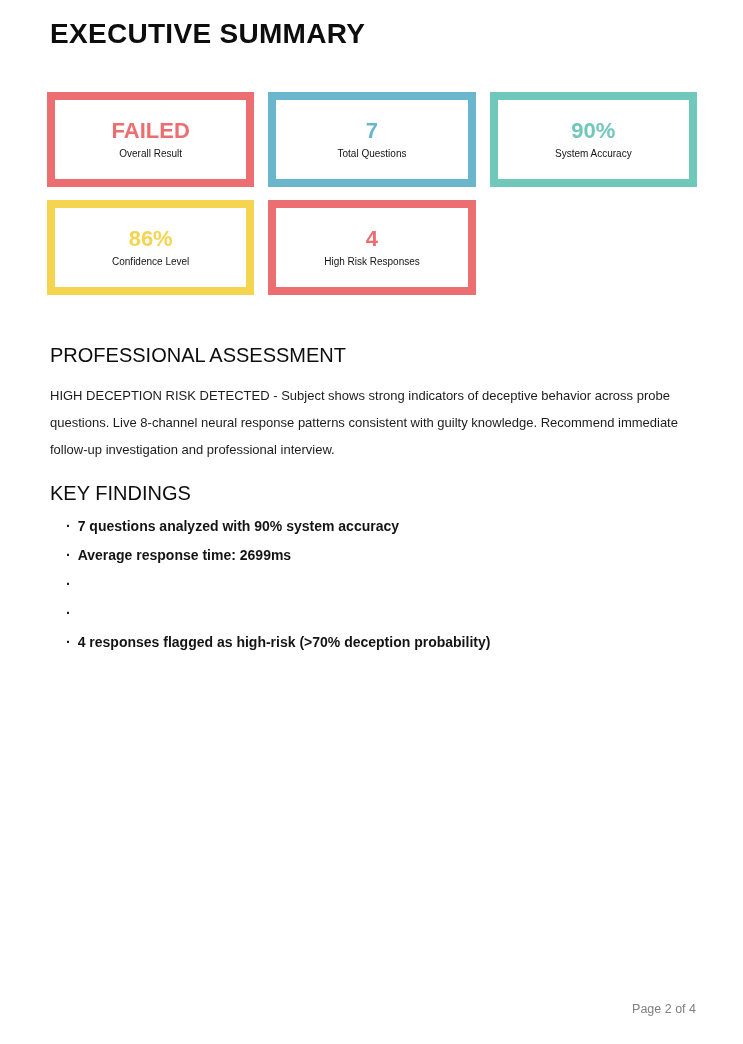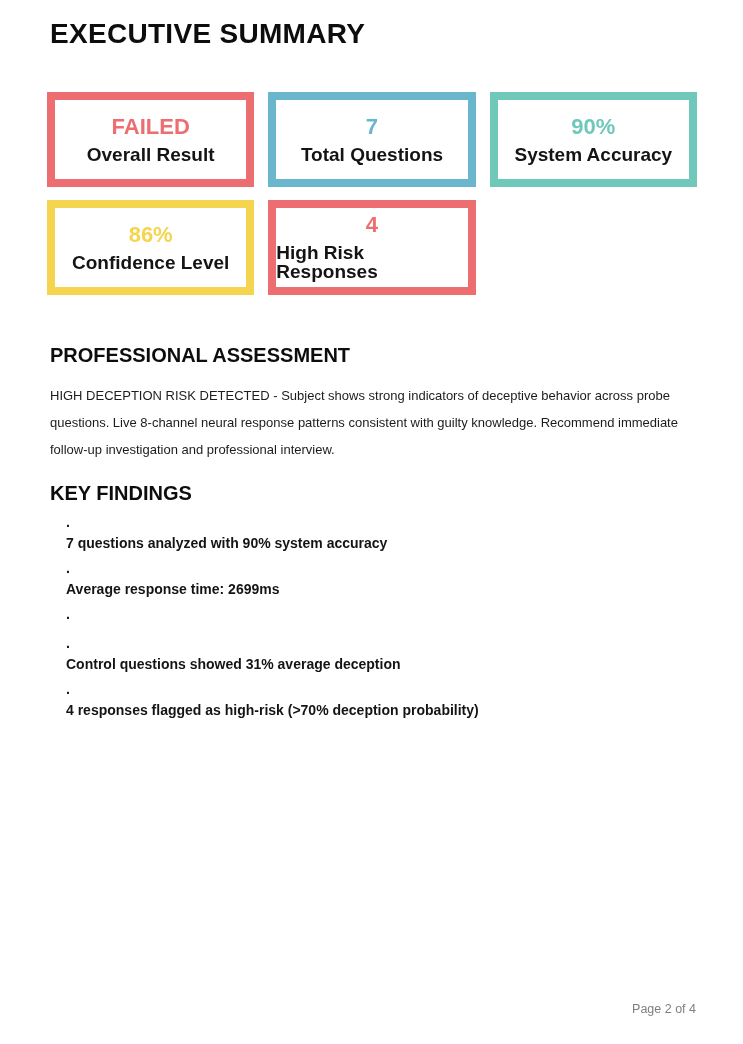--- a/index.html
+++ b/index.html
@@ -39,30 +39,30 @@
     align-items: center;
     justify-content: center;
     gap: 7px;
   }
   .stat-value {
     font-size: 22px;
     font-weight: 700;
     line-height: 1;
   }
   .stat-label {
-    font-size: 19px;
-    font-weight: 700;
+    font-size: 10px;
+    font-weight: 400;
     color: #141414;
     line-height: 1;
   }
   .section-heading {
     position: absolute;
     left: 50px;
     font-size: 20px;
-    font-weight: 700;
+    font-weight: 400;
     color: #0d0d0d;
   }
   #assessment-heading { top: 344px; }
   .assessment-body {
     position: absolute;
     left: 50px;
     top: 382px;
     width: 648px;
     font-size: 13px;
     line-height: 27px;
@@ -77,21 +77,20 @@
     list-style: none;
   }
   .findings-list li {
     font-size: 14px;
     font-weight: 700;
     color: #141414;
     line-height: 17px;
     margin-bottom: 12px;
     display: flex;
     align-items: baseline;
-    flex-direction: column;
   }
   .bullet-dot {
     font-weight: 700;
     margin-right: 7px;
   }
   .bullet-dot::before { content: "\00B7"; }
   .page-footer {
     position: absolute;
     top: 1002px;
     right: 47px;
@@ -139,21 +138,20 @@
   </li>
   <li>
     <span class="bullet-dot"></span>
     <span>Average response time: 2699ms</span>
   </li>
   <li>
     <span class="bullet-dot"></span>
   </li>
   <li>
     <span class="bullet-dot"></span>
-    <span>Control questions showed 31% average deception</span>
   </li>
   <li>
     <span class="bullet-dot"></span>
     <span>4 responses flagged as high-risk (&gt;70% deception probability)</span>
   </li>
 </ul>
 
 <div class="page-footer" style="color: rgb(127, 127, 127);">Page 2 of 4</div>
 
 </body></html>

